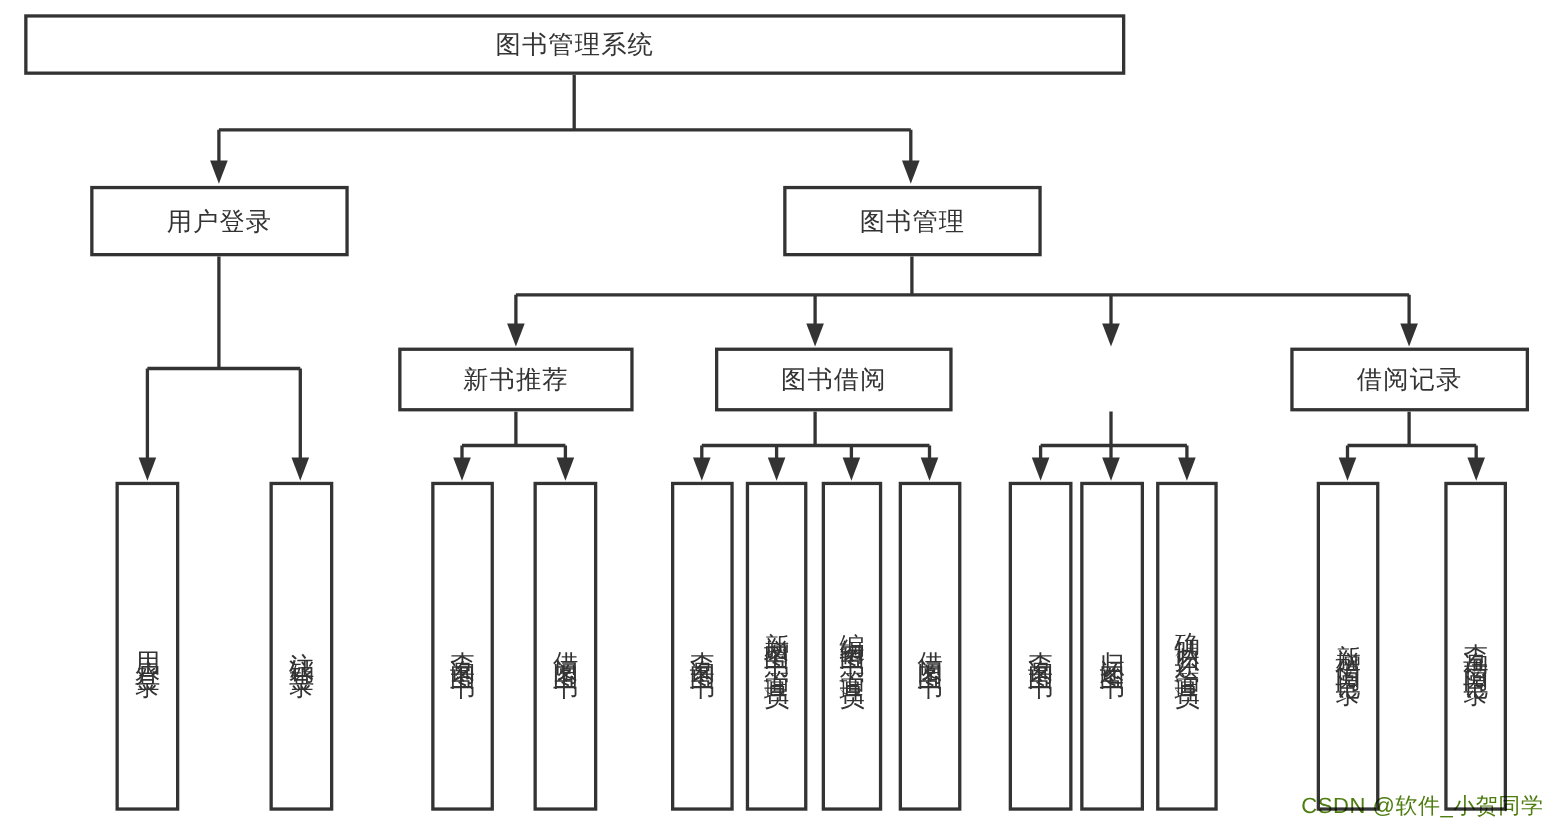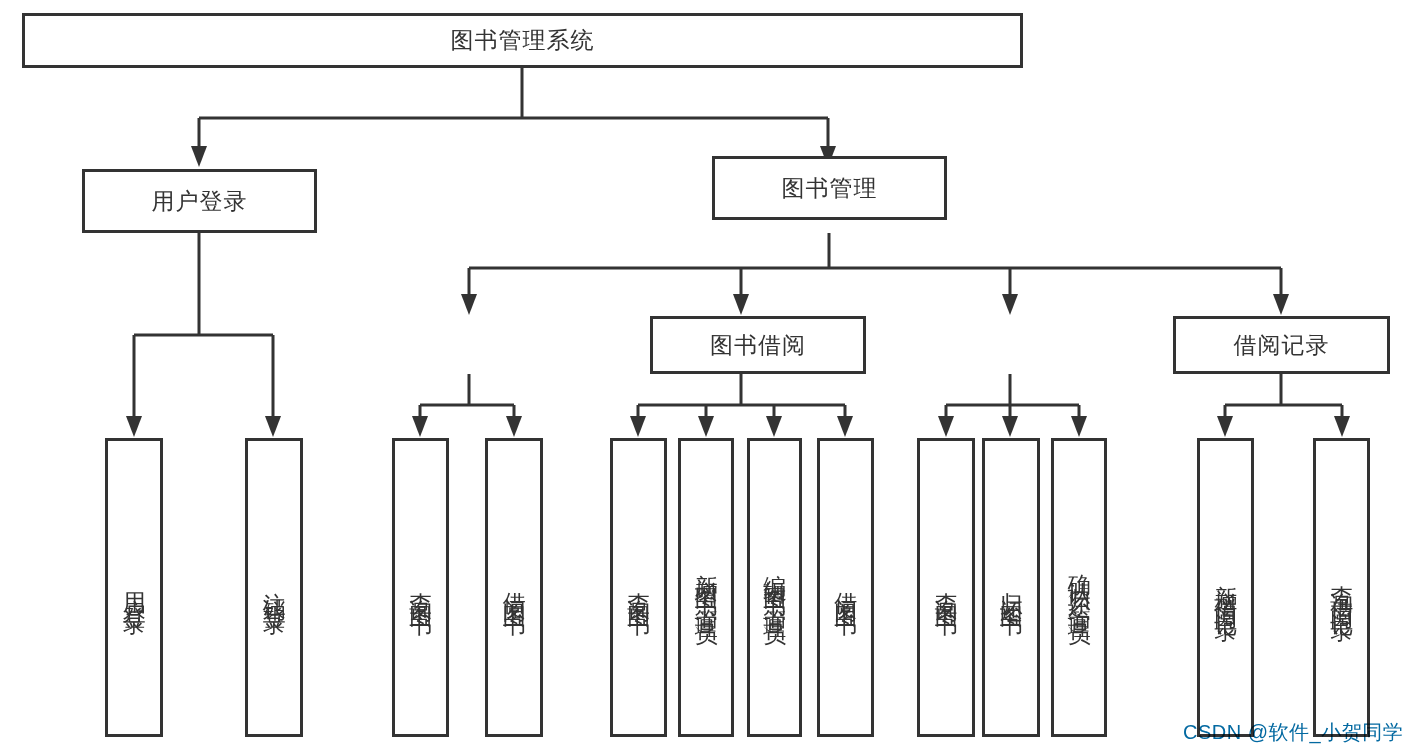--- a/index.html
+++ b/index.html
@@ -30,21 +30,21 @@
     text-orientation:mixed;
     letter-spacing:7px;
     font-size:23px;
     line-height:1.1;
     white-space:nowrap;
   }
   
   .n-root{left:22px;top:13px;width:1001px;height:55px;}
   
   .n-userlogin{left:82px;top:169px;width:235px;height:64px;}
-  .n-bookmgmt{left:712px;top:156px;width:235px;height:64px;}
+  .n-bookmgmt{left:712px;top:169px;width:235px;height:64px;}
   
   .n-l3{top:316px;height:58px;}
   .n-recommend{left:362px;width:214px;}
   .n-borrow{left:650px;width:216px;}
   .n-current{left:902px;width:216px;}
   .n-records{left:1173px;width:217px;}
   
   .n-l4{top:438px;height:299px;}
   .n-login{left:105px;width:58px;}
   .n-logout{left:245px;width:58px;}
@@ -56,21 +56,21 @@
   .n-b2{left:817px;width:57px;}
   .n-q3{left:917px;width:58px;}
   .n-return{left:982px;width:58px;}
   .n-confirm{left:1051px;width:56px;}
   .n-addrec{left:1197px;width:57px;}
   .n-qrec{left:1313px;width:57px;}
   .watermark{
     position:absolute;
     left:1183px;top:719px;
     font-size:20px;
-    color:#0369a1;
+    color:#4d7c0f;
     letter-spacing:0.5px;
     z-index:2;
     mix-blend-mode:multiply;
     white-space:nowrap;
   }
 </style>
 </head>
 <body>
 
 <div class="stage">
@@ -115,20 +115,23 @@
     <span>图书管理系统</span>
   </div>
 
   <div class="box n-userlogin">
     <span>用户登录</span>
   </div>
   <div class="box n-bookmgmt">
     <span>图书管理</span>
   </div>
 
+  <div class="box n-l3 n-recommend">
+    <span>新书推荐</span>
+  </div>
   <div class="box n-l3 n-borrow">
     <span>图书借阅</span>
   </div>
   <div class="box n-l3 n-records">
     <span>借阅记录</span>
   </div>
 
   <div class="box n-l4 n-login">
     <span class="vtext">用户登录</span>
   </div>

